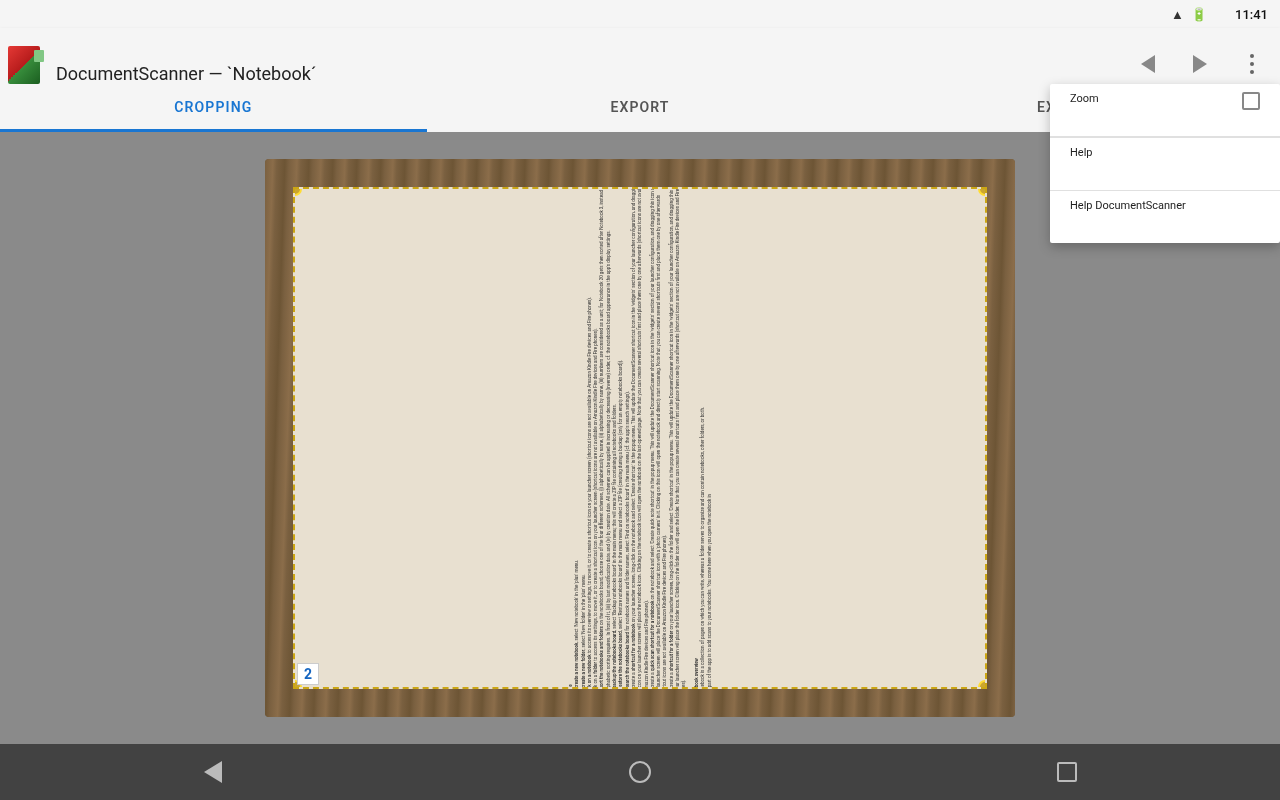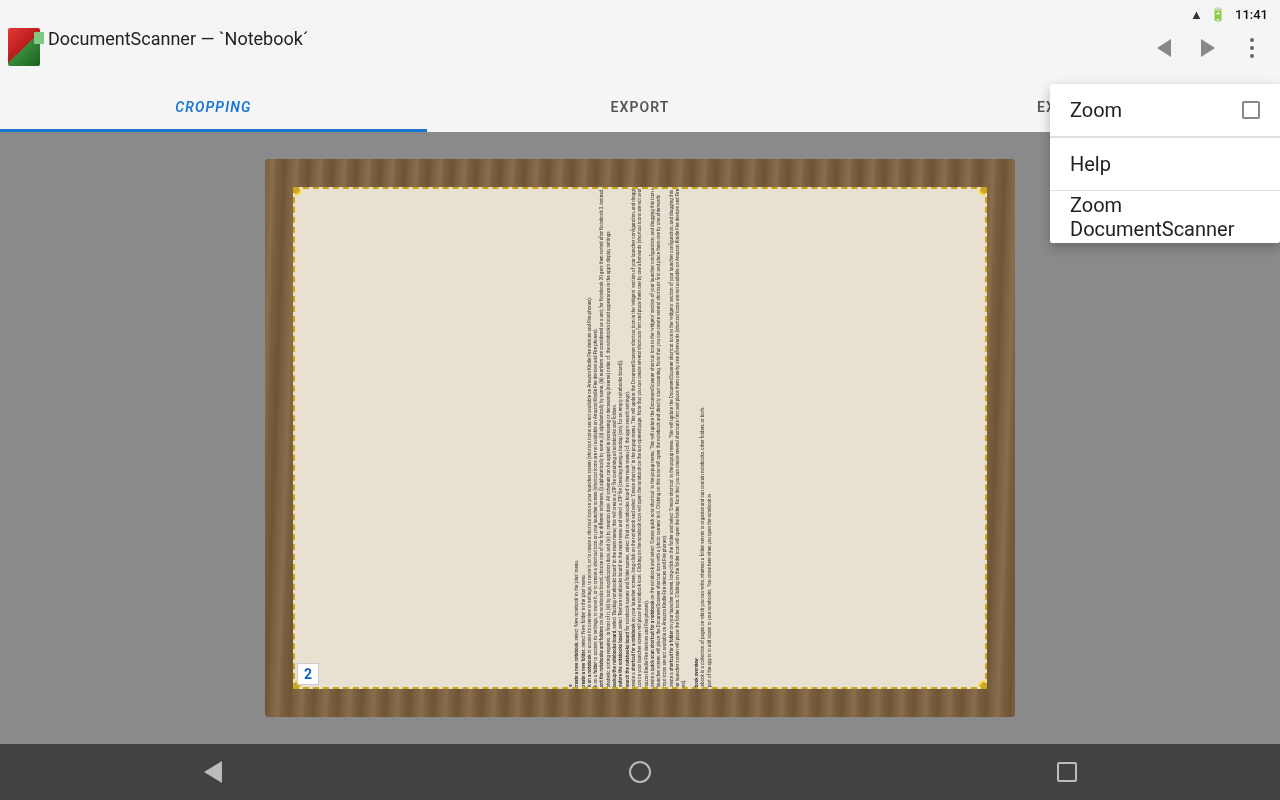--- a/index.html
+++ b/index.html
@@ -24,31 +24,32 @@
       gap: 8px;
     }
     .status-icon {
       font-size: 13px;
       color: #333;
     }
     #status-time {
       font-size: 13px;
       font-weight: 500;
       color: #111;
+      margin-left: 19px;
     }
 
     
     #app-bar {
       width: 100%;
       height: 56px;
       background: #f5f5f5;
       display: flex;
-      align-items: flex-start;
+      align-items: flex-end;
       padding: 0 8px;
-      gap: 4px;
+      gap: 12px;
       box-shadow: 0 2px 4px rgba(0,0,0,0.15);
     }
     #app-icon {
       width: 32px;
       height: 38px;
       background: linear-gradient(135deg, #e53935 0%, #b71c1c 50%, #388e3c 50%, #1b5e20 100%);
       border-radius: 2px;
       position: relative;
       display: flex;
       align-items: center;
@@ -121,21 +122,20 @@
       font-weight: 600;
       letter-spacing: 0.08em;
       color: #555;
       cursor: pointer;
       border-bottom: 3px solid transparent;
       position: relative;
     }
     .tab.active {
       color: #1976d2;
       border-bottom: 3px solid #1976d2;
-      font-style: italic;
     }
 
     
     #main-content {
       width: 100%;
       height: calc(800px - 28px - 56px - 48px - 56px);
       background: #8a8a8a;
       display: flex;
       align-items: center;
       justify-content: center;
@@ -268,23 +268,23 @@
       right: 0;
       width: 230px;
       background: white;
       box-shadow: 0 4px 12px rgba(0,0,0,0.25);
       z-index: 100;
       border-radius: 2px;
     }
     .menu-item {
       height: 52px;
       display: flex;
-      align-items: center;
-      padding: 16px 20px;
-      font-size: 20px;
+      align-items: flex-start;
+      padding: 8px 20px;
+      font-size: 11px;
       color: #222;
       cursor: pointer;
       justify-content: space-between;
     }
     .menu-divider {
       height: 1px;
       background: #e0e0e0;
       margin: 0;
     }
     .zoom-checkbox {
@@ -373,21 +373,21 @@
     <span>Zoom</span>
     <div class="zoom-checkbox"></div>
   </div>
   <div class="menu-divider"></div>
   <div class="menu-divider"></div>
   <div class="menu-item">
     <span>Help</span>
   </div>
   <div class="menu-divider"></div>
   <div class="menu-item">
-    <span>Zoom DocumentScanner</span>
+    <span>Help DocumentScanner</span>
   </div>
 </div>
 
 <div id="nav-bar">
   <div class="nav-btn">
     <div class="back-triangle"></div>
   </div>
   <div class="nav-btn">
     <div class="home-circle"></div>
   </div>

